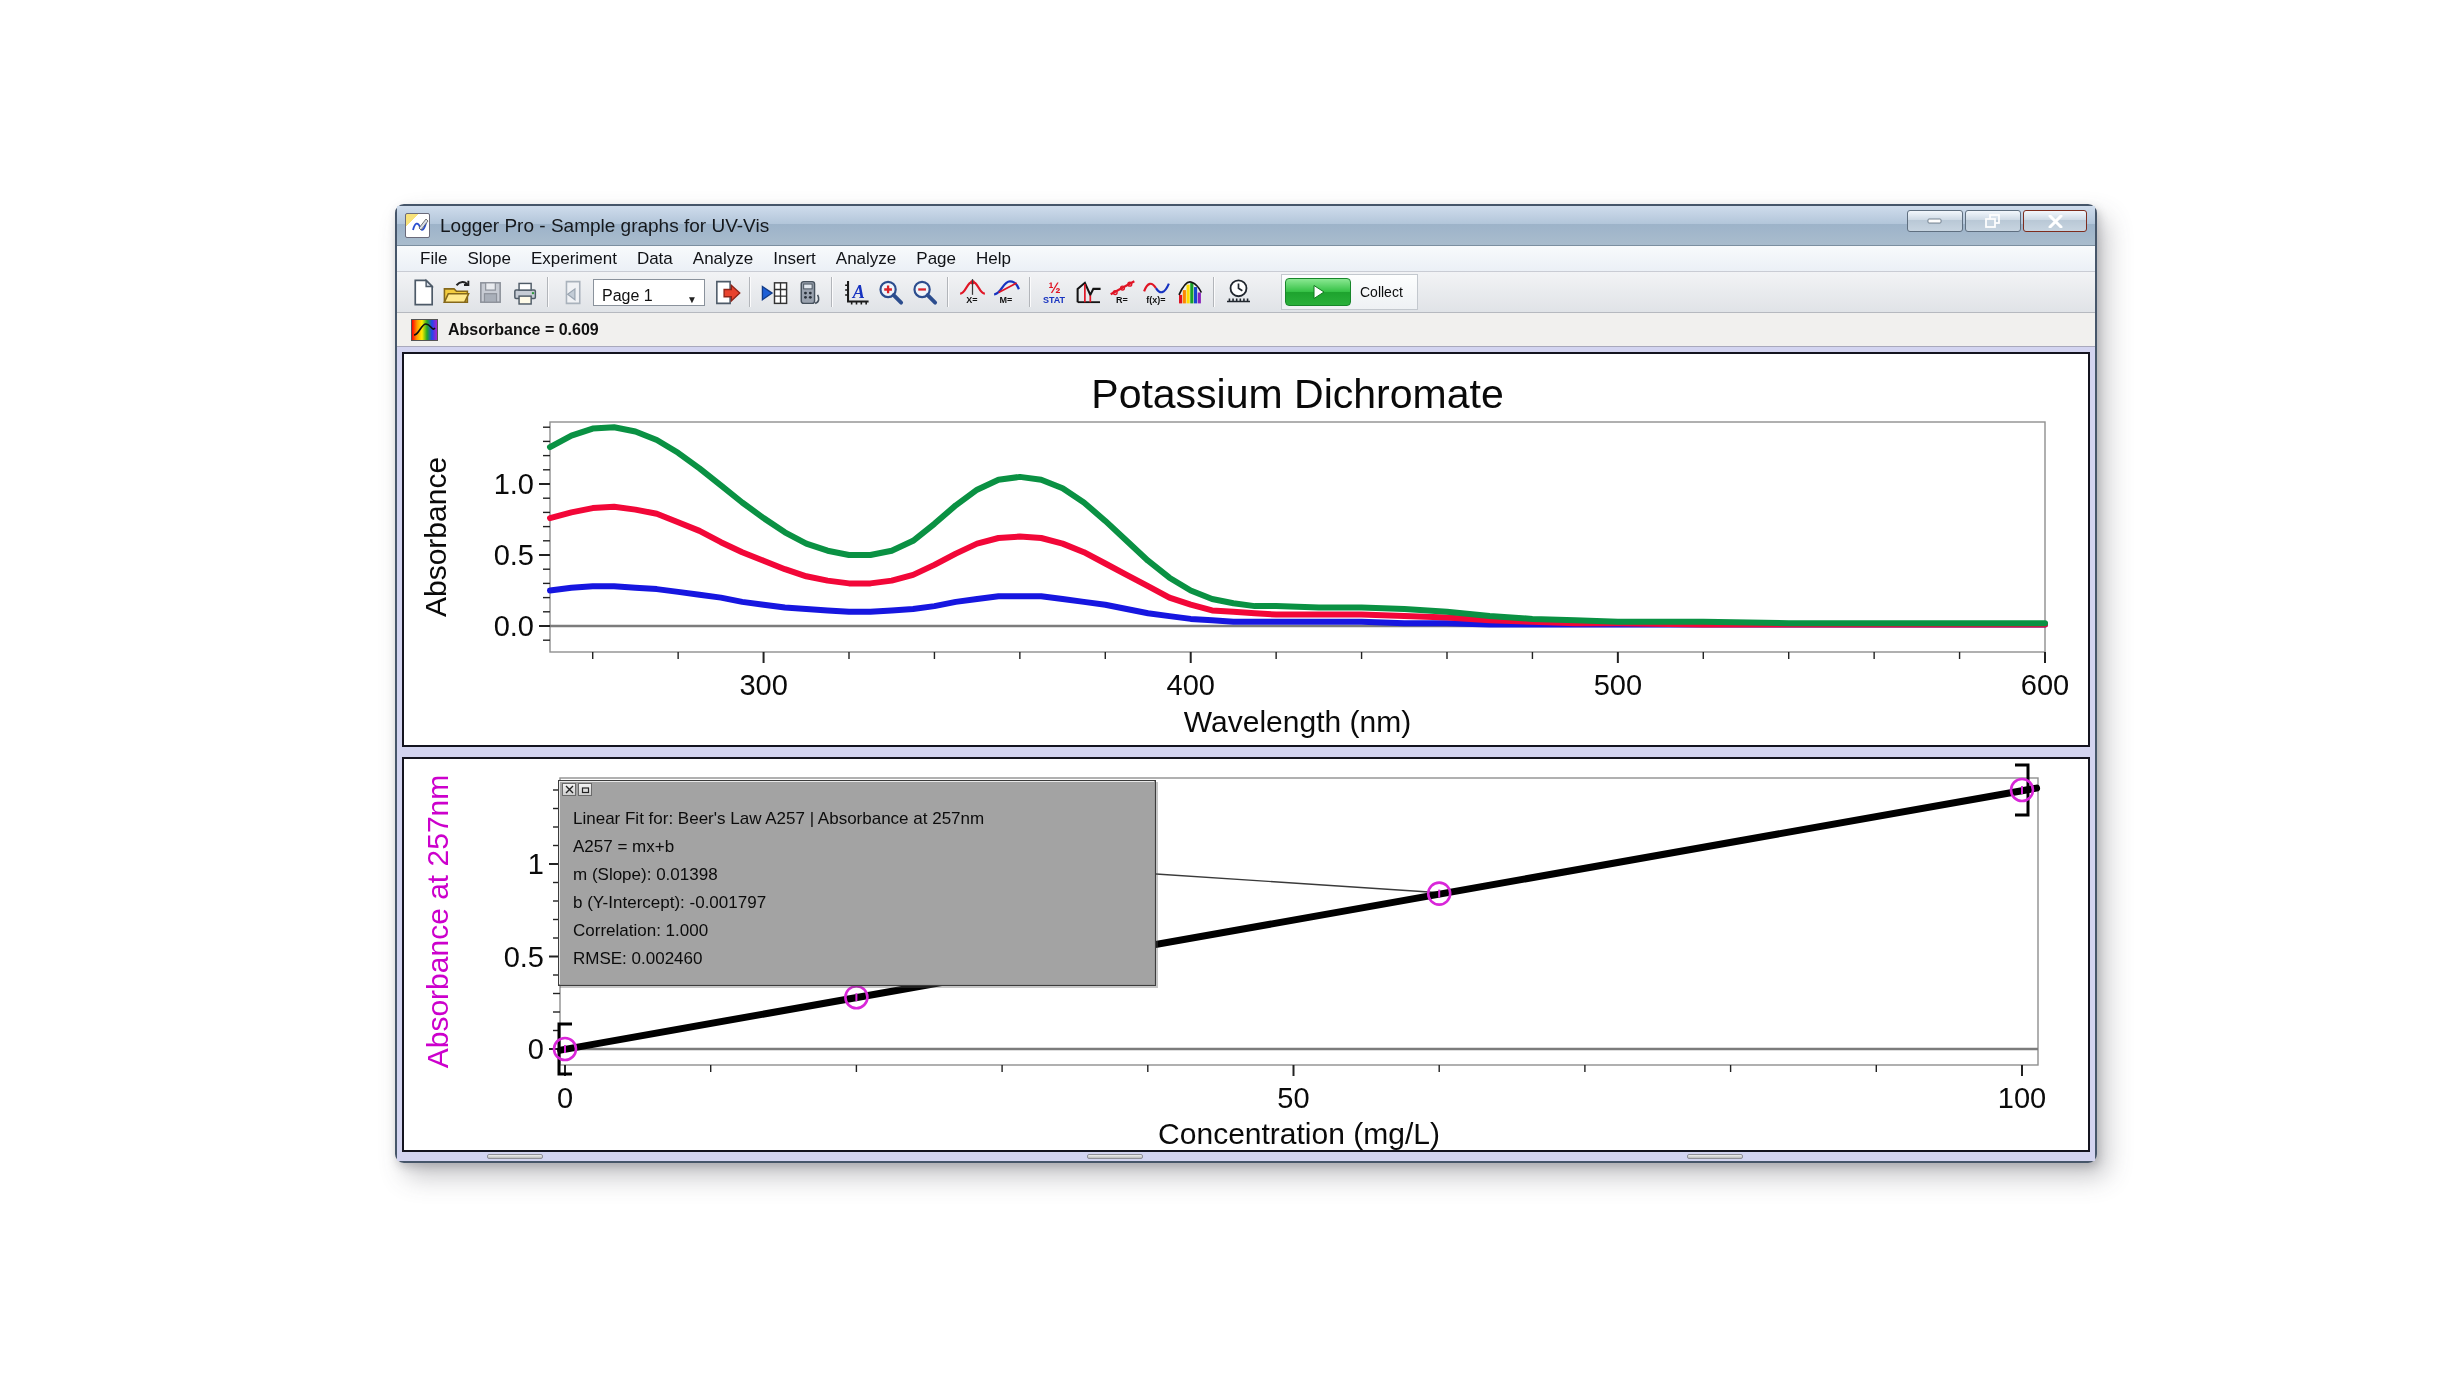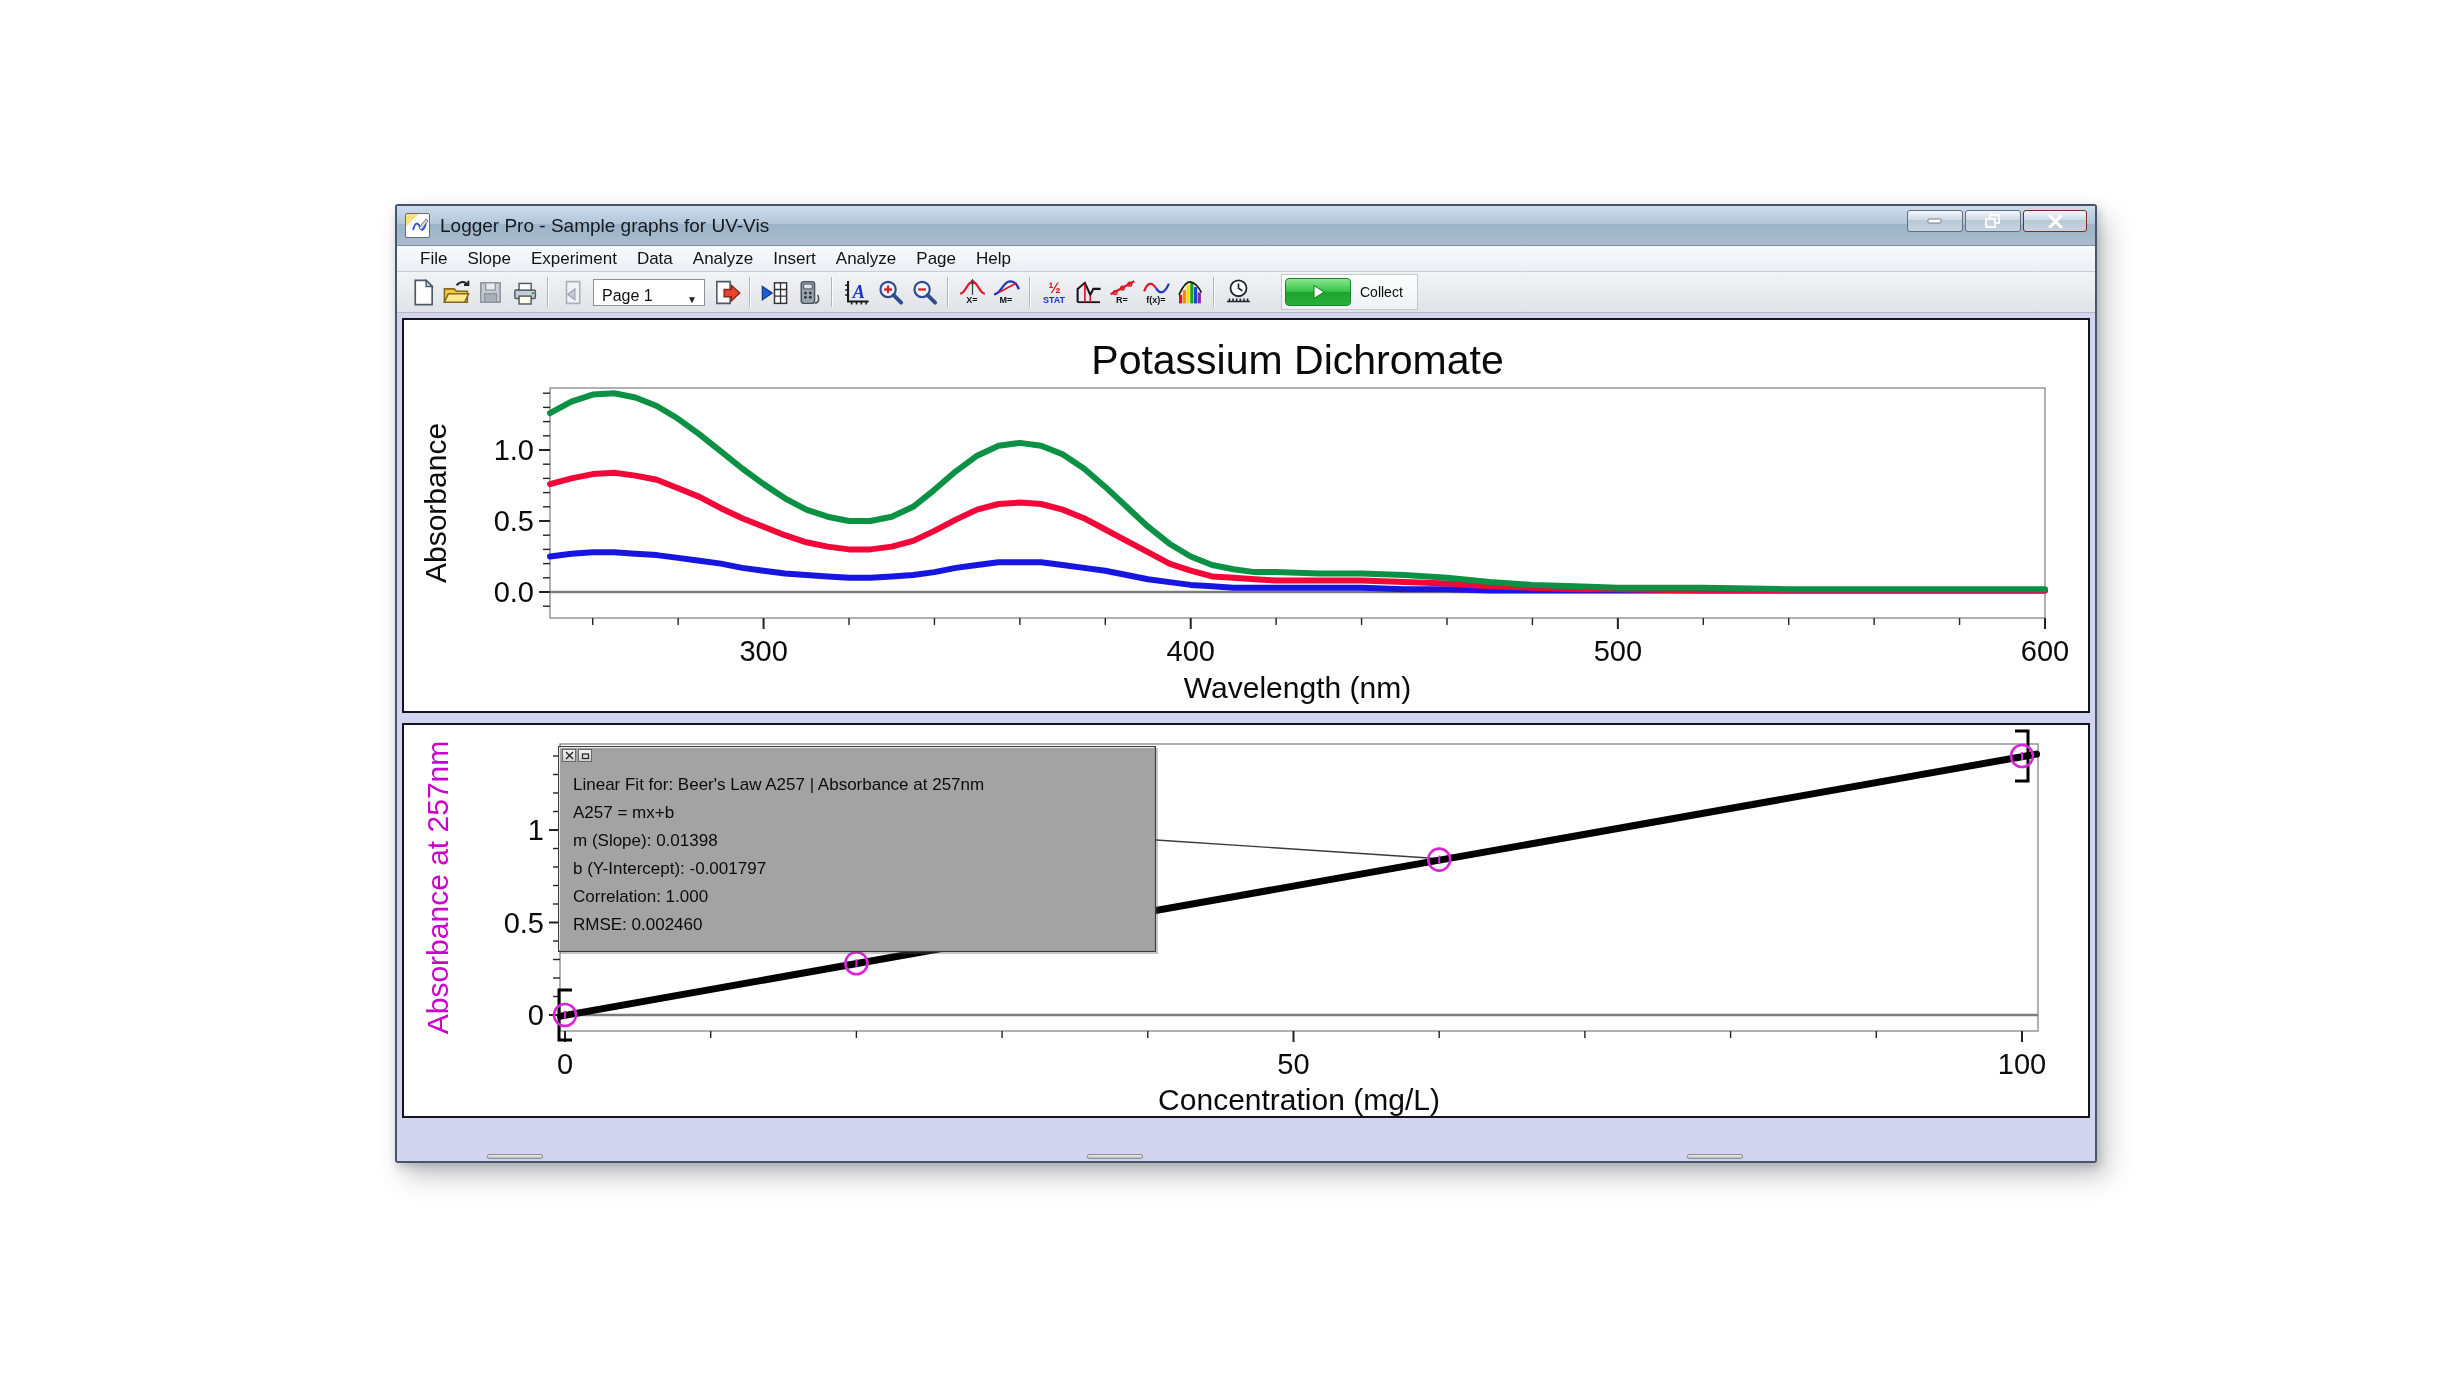--- a/index.html
+++ b/index.html
@@ -1,20 +1,20 @@
 <!DOCTYPE html>
 <html><head>
 <meta charset="utf-8">
 <style>
   * { margin:0; padding:0; box-sizing:border-box; }
   html,body { width:2443px; height:1374px; background:#ffffff; font-family:"Liberation Sans",sans-serif; overflow:hidden; }
 
   .window {
     position:absolute; left:395px; top:204px; width:1702px; height:959px;
-    border:2px solid #46566a; border-radius:3px; background:#d3d4f0;
+    border:2px solid #46566a; border-radius:9px; background:#d3d4f0;
     box-shadow: 10px 14px 26px rgba(70,70,80,0.30), 2px 4px 8px rgba(70,70,80,0.25);
     display:flex; flex-direction:column;
   }
 
   
   .titlebar {
     height:40px; flex:0 0 40px;
     background:linear-gradient(#cfdcec, #b3c6da 45%, #9db3c9 46%, #a9bccd);
     border-bottom:1px solid #7c8fa0;
     display:flex; align-items:center; position:relative; padding-left:8px;
@@ -302,20 +302,28 @@
       <div class="collect-wrap">
         <div class="collect-btn">
           <svg width="18" height="18" viewBox="0 0 18 18">
             <path d="M5 2.5 L15 9 L5 15.5 Z" fill="#ffffff" stroke="#0f7a1e" stroke-width="1"></path>
           </svg>
         </div>
         <span class="collect-label">Collect</span>
       </div>
     </div>
 
+  <div class="legendbar">
+    <div class="rainbow-chip">
+      <svg width="25" height="20" viewBox="0 0 25 20">
+          <path d="M2 15 C7 15, 9 4, 14 4 S20 12, 23 8" fill="none" stroke="#101010" stroke-width="1.6"></path>
+        </svg>
+    </div>
+    <div class="legend-text">Absorbance = 0.609</div>
+  </div>
 
   <div class="client">
     <div class="chartbox">
       <svg id="spectra-svg" class="chart-svg" width="1684" height="391" viewBox="0 0 1684 391">
           <text x="893.5" y="54" font-size="41" fill="#0a0a0a" font-family="&quot;Liberation Sans&quot;,sans-serif" text-anchor="middle">Potassium Dichromate</text>
           <rect x="146" y="68" width="1495" height="230" fill="none" stroke="#8f8f8f" stroke-width="1.4"></rect>
           <line x1="146" x2="1641" y1="272" y2="272" stroke="#7c7c7c" stroke-width="2.4"></line>
           <line x1="135" x2="146" y1="272" y2="272" stroke="#222" stroke-width="2"></line>
           <text x="130" y="282" font-size="29" fill="#0a0a0a" font-family="&quot;Liberation Sans&quot;,sans-serif" text-anchor="end">0.0</text>
           <line x1="135" x2="146" y1="201" y2="201" stroke="#222" stroke-width="2"></line>

